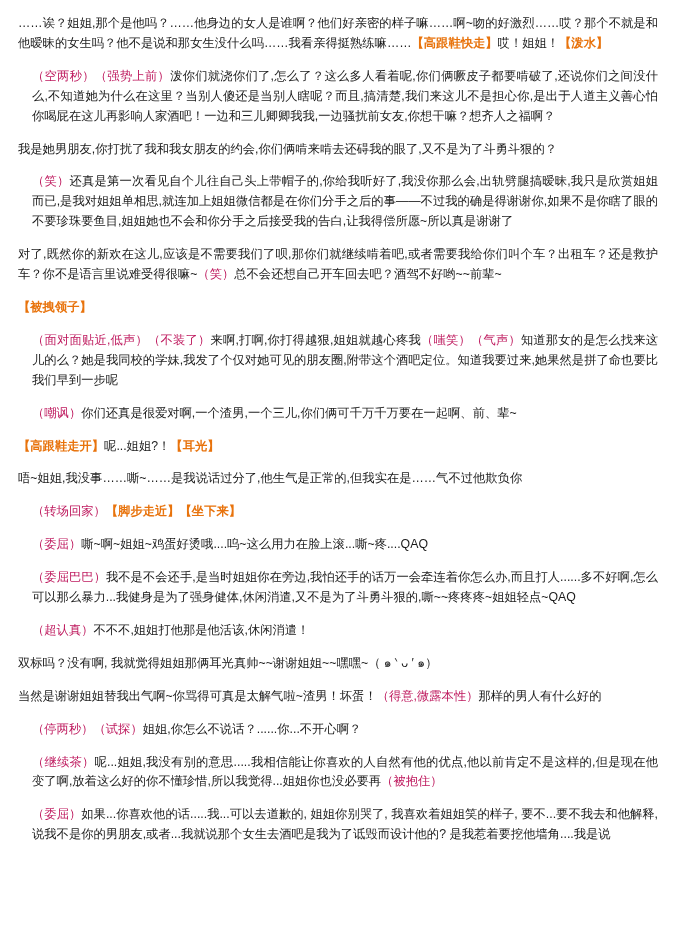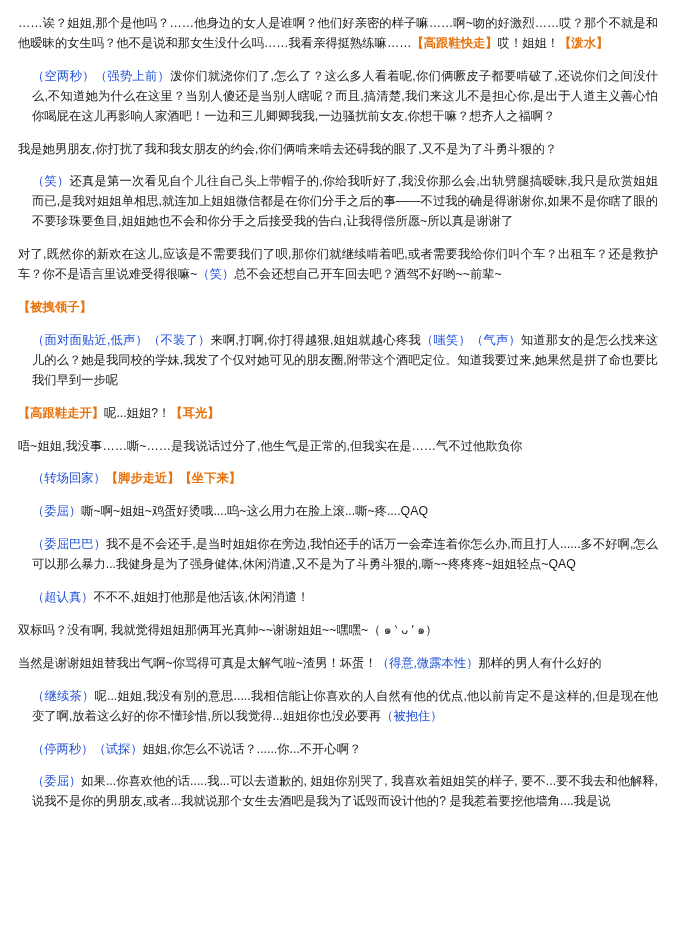--- a/index.html
+++ b/index.html
@@ -27,43 +27,44 @@
   }
   .para.indent {
     text-indent: 0;
     padding-left: 14px;
   }
   .orange {
     color: #e8730c;
     font-weight: bold;
   }
   .gray {
-    color: #1d4ed8;
+    color: #be185d;
   }
   .plain {
     color: #1a1a1a;
   }
 </style>
 </head>
 <body>
 
 <div class="page">
   <div id="blocks-container">
       <p class="para"><span class="plain">……诶？姐姐,那个是他吗？……他身边的女人是谁啊？他们好亲密的样子嘛……啊~吻的好激烈……哎？那个不就是和他暧昧的女生吗？他不是说和那女生没什么吗……我看亲得挺熟练嘛……</span><span class="orange">【高跟鞋快走】</span><span class="plain">哎！姐姐！</span><span class="orange">【泼水】</span></p>
       <p class="para indent"><span class="gray">（空两秒）（强势上前）</span><span class="plain">泼你们就浇你们了,怎么了？这么多人看着呢,你们俩噘皮子都要啃破了,还说你们之间没什么,不知道她为什么在这里？当别人傻还是当别人瞎呢？而且,搞清楚,我们来这儿不是担心你,是出于人道主义善心怕你喝屁在这儿再影响人家酒吧！一边和三儿卿卿我我,一边骚扰前女友,你想干嘛？想齐人之福啊？</span></p>
       <p class="para"><span class="plain">我是她男朋友,你打扰了我和我女朋友的约会,你们俩啃来啃去还碍我的眼了,又不是为了斗勇斗狠的？</span></p>
       <p class="para indent"><span class="gray">（笑）</span><span class="plain">还真是第一次看见自个儿往自己头上带帽子的,你给我听好了,我没你那么会,出轨劈腿搞暧昧,我只是欣赏姐姐而已,是我对姐姐单相思,就连加上姐姐微信都是在你们分手之后的事——不过我的确是得谢谢你,如果不是你瞎了眼的不要珍珠要鱼目,姐姐她也不会和你分手之后接受我的告白,让我得偿所愿~所以真是谢谢了</span></p>
       <p class="para"><span class="plain">对了,既然你的新欢在这儿,应该是不需要我们了呗,那你们就继续啃着吧,或者需要我给你们叫个车？出租车？还是救护车？你不是语言里说难受得很嘛~</span><span class="gray">（笑）</span><span class="plain">总不会还想自己开车回去吧？酒驾不好哟~~前辈~</span></p>
       <p class="para"><span class="orange">【被拽领子】</span></p>
       <p class="para indent"><span class="gray">（面对面贴近,低声）（不装了）</span><span class="plain">来啊,打啊,你打得越狠,姐姐就越心疼我</span><span class="gray">（嗤笑）（气声）</span><span class="plain">知道那女的是怎么找来这儿的么？她是我同校的学妹,我发了个仅对她可见的朋友圈,附带这个酒吧定位。知道我要过来,她果然是拼了命也要比我们早到一步呢</span></p>
+      <p class="para indent"><span class="gray">（嘲讽）</span><span class="plain">你们还真是很爱对啊,一个渣男,一个三儿,你们俩可千万千万要在一起啊、前、辈~</span></p>
       <p class="para"><span class="orange">【高跟鞋走开】</span><span class="plain">呢...姐姐?！</span><span class="orange">【耳光】</span></p>
       <p class="para"><span class="plain">唔~姐姐,我没事……嘶~……是我说话过分了,他生气是正常的,但我实在是……气不过他欺负你</span></p>
       <p class="para indent"><span class="gray">（转场回家）</span><span class="orange">【脚步走近】【坐下来】</span></p>
       <p class="para indent"><span class="gray">（委屈）</span><span class="plain">嘶~啊~姐姐~鸡蛋好烫哦....呜~这么用力在脸上滚...嘶~疼....QAQ</span></p>
       <p class="para indent"><span class="gray">（委屈巴巴）</span><span class="plain">我不是不会还手,是当时姐姐你在旁边,我怕还手的话万一会牵连着你怎么办,而且打人......多不好啊,怎么可以那么暴力...我健身是为了强身健体,休闲消遣,又不是为了斗勇斗狠的,嘶~~疼疼疼~姐姐轻点~QAQ</span></p>
       <p class="para indent"><span class="gray">（超认真）</span><span class="plain">不不不,姐姐打他那是他活该,休闲消遣！</span></p>
       <p class="para"><span class="plain">双标吗？没有啊, 我就觉得姐姐那俩耳光真帅~~谢谢姐姐~~嘿嘿~（ ๑ ‵ ᴗ ′ ๑）</span></p>
       <p class="para"><span class="plain">当然是谢谢姐姐替我出气啊~你骂得可真是太解气啦~渣男！坏蛋！</span><span class="gray">（得意,微露本性）</span><span class="plain">那样的男人有什么好的</span></p>
+      <p class="para indent"><span class="gray">（停两秒）（试探）</span><span class="plain">姐姐,你怎么不说话？......你...不开心啊？</span></p>
       <p class="para indent"><span class="gray">（继续茶）</span><span class="plain">呢...姐姐,我没有别的意思.....我相信能让你喜欢的人自然有他的优点,他以前肯定不是这样的,但是现在他变了啊,放着这么好的你不懂珍惜,所以我觉得...姐姐你也没必要再</span><span class="gray">（被抱住）</span></p>
-      <p class="para indent"><span class="gray">（停两秒）（试探）</span><span class="plain">姐姐,你怎么不说话？......你...不开心啊？</span></p>
       <p class="para indent"><span class="gray">（委屈）</span><span class="plain">如果...你喜欢他的话.....我...可以去道歉的, 姐姐你别哭了, 我喜欢着姐姐笑的样子, 要不...要不我去和他解释,说我不是你的男朋友,或者...我就说那个女生去酒吧是我为了诋毁而设计他的? 是我惹着要挖他墙角....我是说</span></p>
     </div>
 </div>
 
 </body></html>

